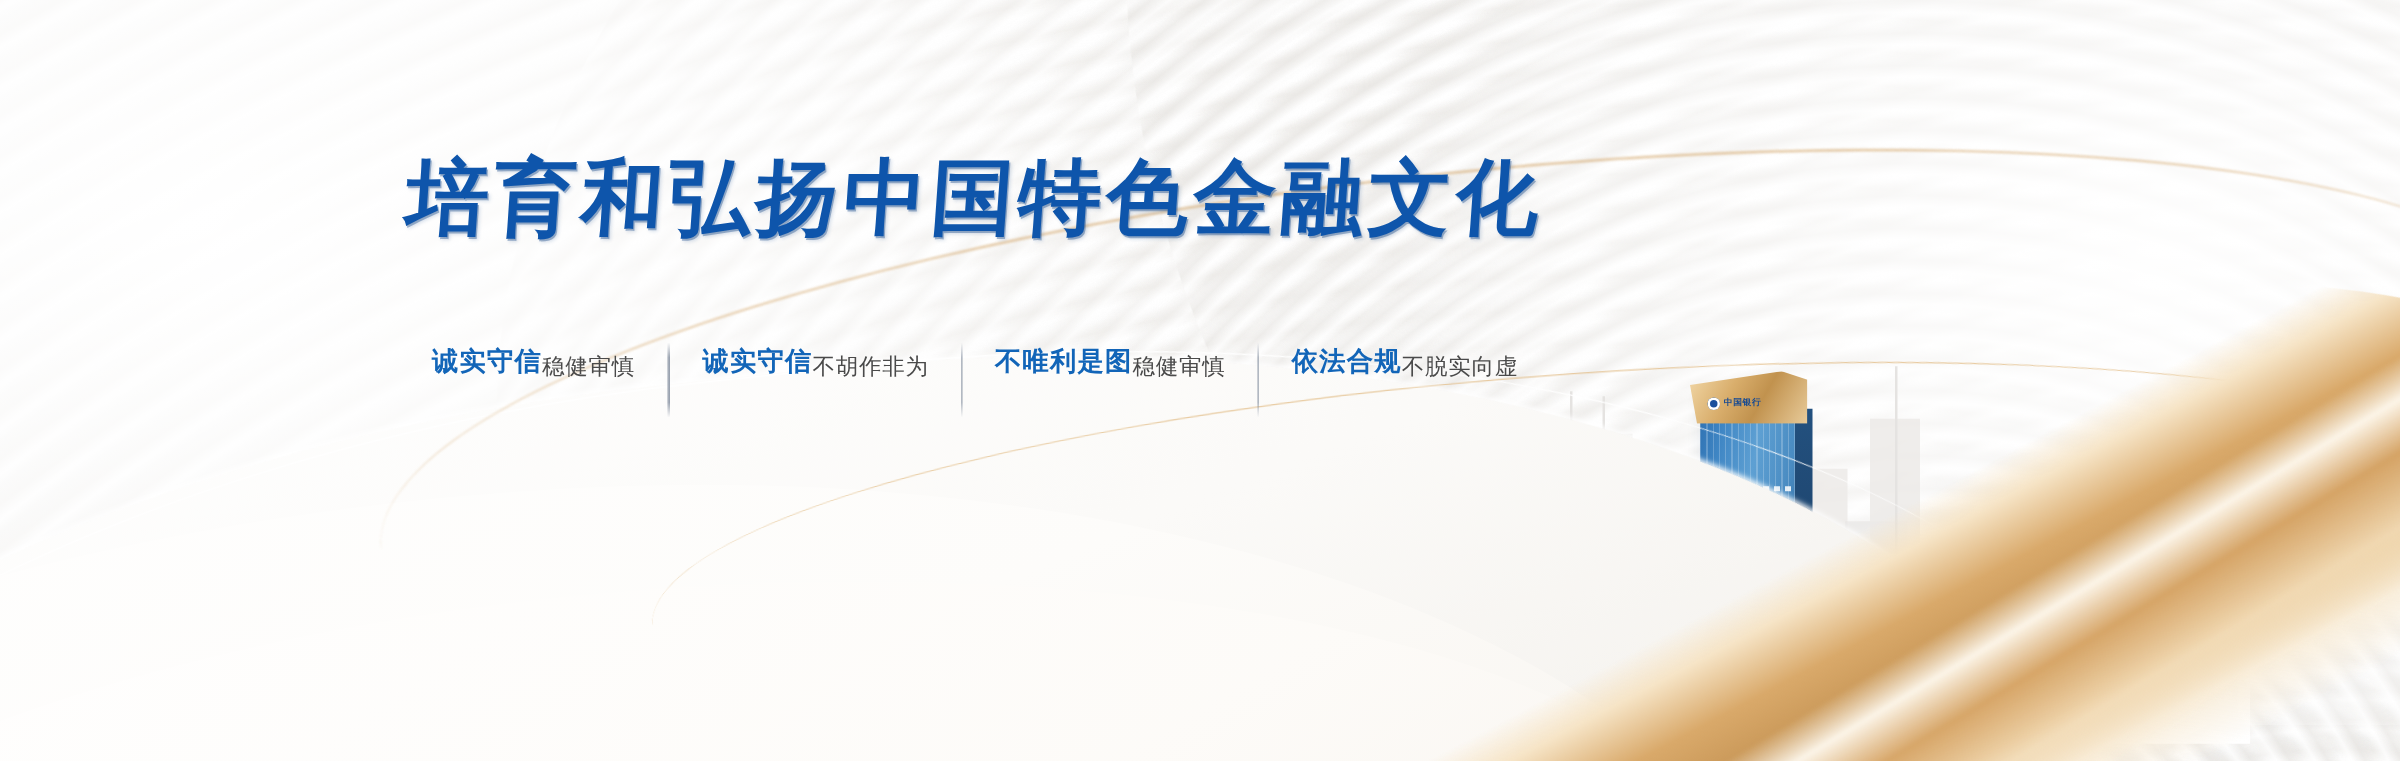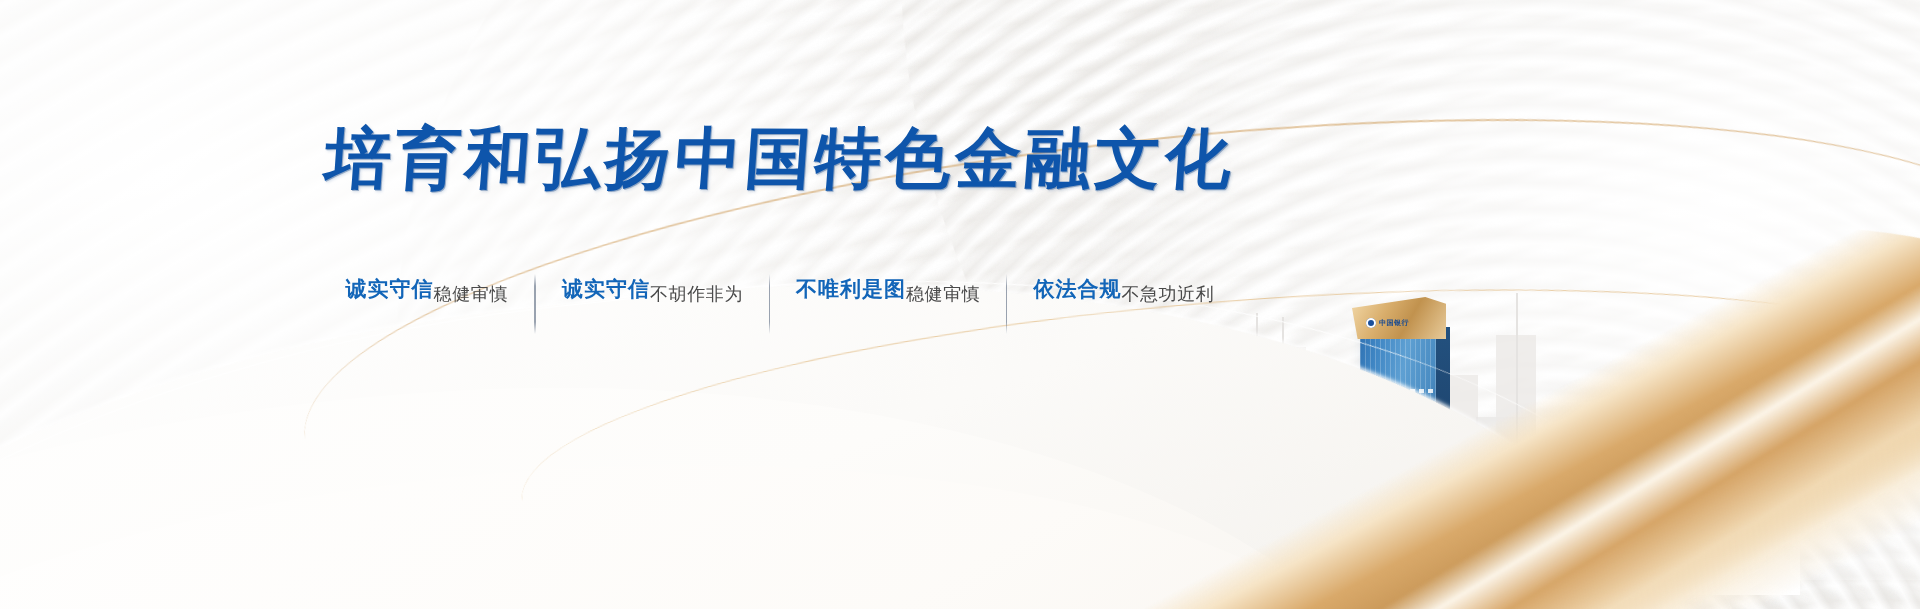--- a/index.html
+++ b/index.html
@@ -360,19 +360,19 @@
 
       <div class="pillar">
         <div class="head">不唯利是图</div>
         <div class="sub">稳健审慎</div>
       </div>
 
       <div class="divider"></div>
 
       <div class="pillar">
         <div class="head">依法合规</div>
-        <div class="sub">不急功近利</div>
+        <div class="sub">不脱实向虚</div>
       </div>
 
     </div>
   </div>
 
 </div>
 
 </body></html>

